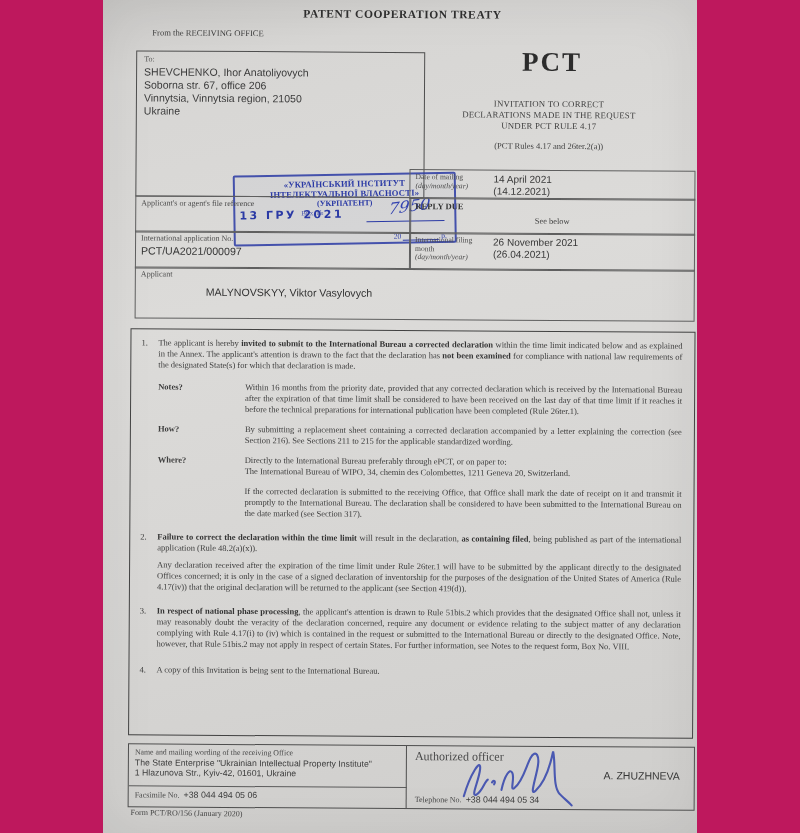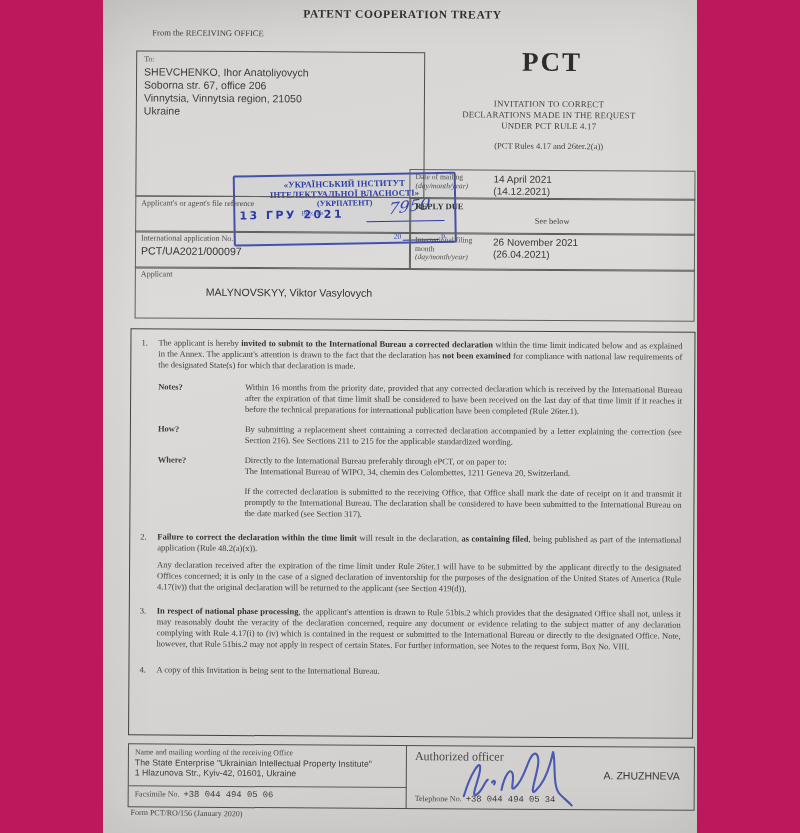--- a/index.html
+++ b/index.html
@@ -67,21 +67,21 @@
   .subpara2{margin-left:17px;text-align:justify;}
   b{color:#333;}
   
   .foot-box{left:27px;top:745px;width:565px;height:62px;border:1.2px solid #4e4e4e;display:flex;}
   .foot-left{position:relative;flex:none;width:278px;border-right:1.2px solid #4e4e4e;box-sizing:border-box;}
   .foot-right{position:relative;flex:1;}
   .fo-label{position:absolute;left:6px;top:3px;font-size:7.8px;color:#4a4a4a;}
   .fo-lines{position:absolute;left:6px;top:13px;font-family:"Liberation Sans",sans-serif;font-size:8.7px;line-height:10px;color:#3c3c3c;}
   .fdiv{position:absolute;left:0;top:41px;width:278px;border-top:1px solid #5a5a5a;}
   .faxrow{position:absolute;left:6px;top:45px;font-size:8px;color:#4a4a4a;}
-  .faxrow .typedv,.telrow .typedv{font-family:Liberation Mono, monospace;font-size:8.8px;color:#3c3c3c;margin-left:4px;}
+  .faxrow .typedv,.telrow .typedv{font-family:Liberation Sans, sans-serif;font-size:8.8px;color:#3c3c3c;margin-left:4px;}
   .auth-label{position:absolute;left:8px;top:3px;font-size:12px;color:#4a4a4a;}
   .officer-name{position:absolute;right:14px;top:22px;font-family:"Liberation Sans",sans-serif;font-size:10.5px;color:#373737;}
   .telrow{position:absolute;left:8px;bottom:4px;font-size:8px;color:#4a4a4a;}
   .sig{position:absolute;left:42px;top:-2px;width:140px;height:68px;}
   .form-no{left:30px;top:810px;font-size:8px;color:#444;transform:rotate(0.4deg);}
 </style>
 </head>
 <body>
 
 <div class="page">

